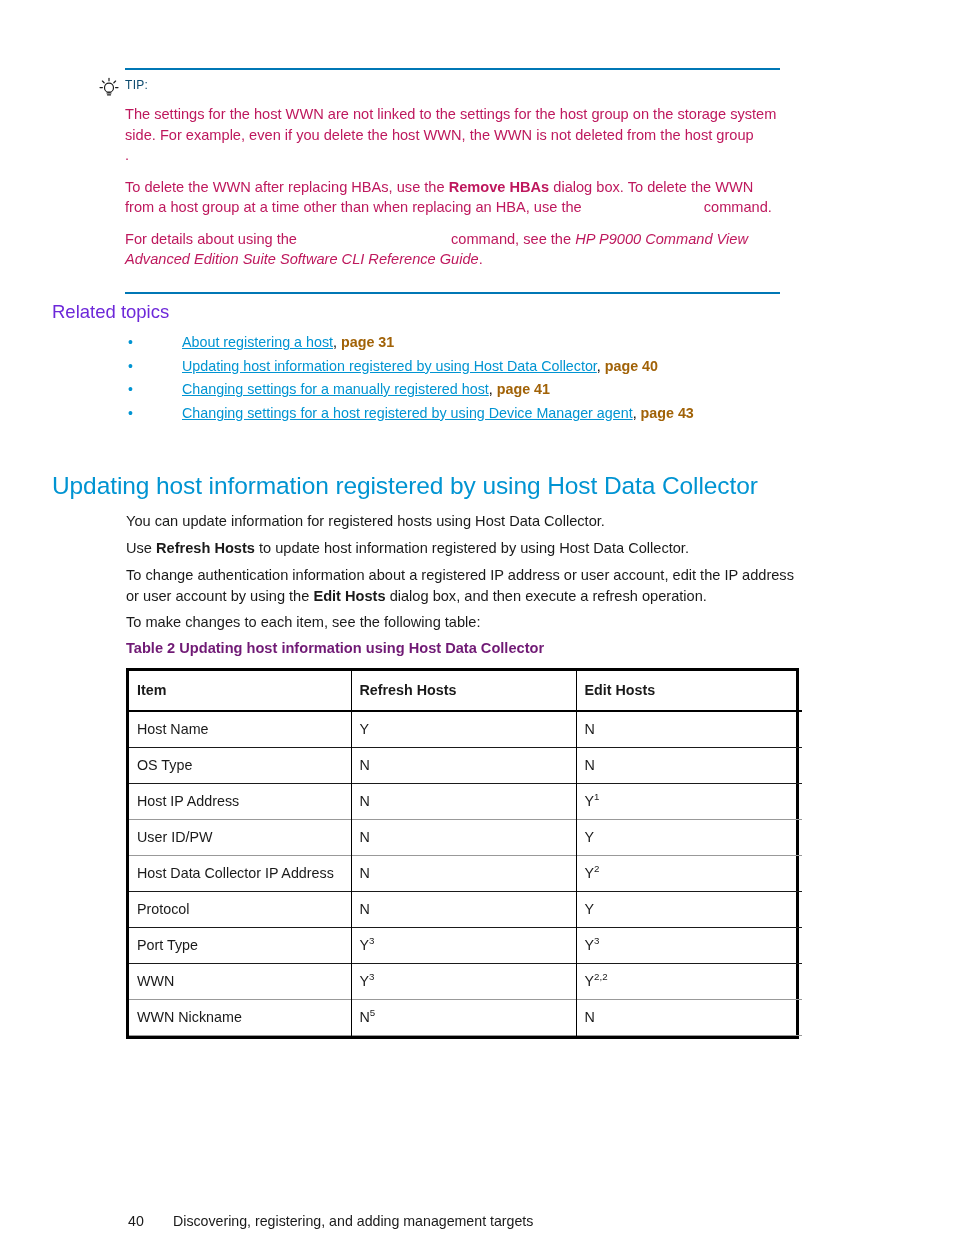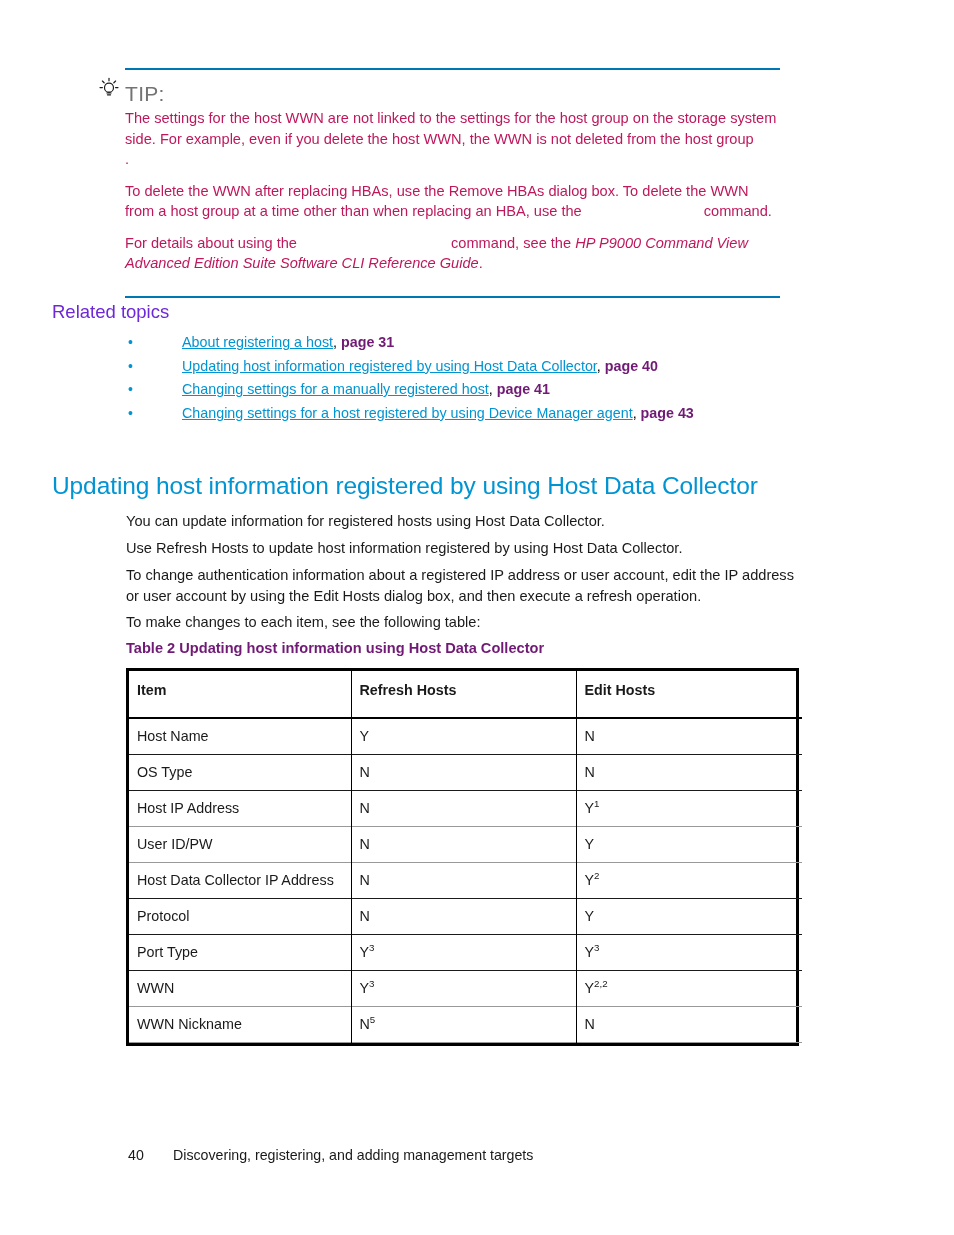--- a/index.html
+++ b/index.html
@@ -44,26 +44,25 @@
     align-items: flex-start;
     margin-top: 6px;
   }
   .tip-icon {
     width: 22px;
     height: 22px;
     flex: 0 0 22px;
     margin-top: 1px;
   }
   .tip-label {
-    color: #737373;
-    font-size: 21px;
+    color: #0c4a6e;
+    font-size: 12px;
     letter-spacing: 0.3px;
     margin-left: 5px;
     line-height: 18px;
-    margin-top: 9px;
   }
 
   .tip-body {
     margin-left: 27px;
     margin-top: 5px;
     padding-bottom: 8px;
   }
   .tip-body p {
     margin: 0 0 11px 0;
     font-size: 14.6px;
@@ -72,21 +71,21 @@
   }
   .tip-body p:last-child { margin-bottom: 0; }
   .gap-cmd {
     display: inline-block;
     min-width: 118px;
   }
   .gap-cmd-2 {
     display: inline-block;
     min-width: 150px;
   }
-  b { font-weight: normal; }
+  b { font-weight: bold; }
   i { font-style: italic; }
 
   
   .related-heading {
     position: absolute;
     left: 52px;
     top: 301px;
     color: #6d28d9;
     font-size: 18.5px;
     line-height: 22px;
@@ -113,21 +112,21 @@
     left: 2px;
     top: 0;
     color: #0094d2;
     font-size: 14px;
   }
   .link {
     color: #0094d2;
     margin-left: 36px;
   }
   .page-ref {
-    color: #701a75;
+    color: #a16207;
     font-weight: bold;
   }
 
   
   .sec-heading {
     position: absolute;
     left: 52px;
     top: 471px;
     color: #0094d2;
     font-size: 24.5px;
@@ -186,21 +185,21 @@
     color: #1a1a1a;
     border-left: 1px solid #000;
   }
   table.data th:first-child,
   table.data td:first-child { border-left: none; }
 
   table.data th {
     font-weight: bold;
     height: 21px;
     padding-top: 9px;
-    padding-bottom: 16px;
+    padding-bottom: 9px;
   }
 
   table.data thead tr { border-bottom: 2.5px solid #000; }
 
   table.data tbody tr { height: 35px; }
   table.data tbody tr.dark { border-bottom: 1.5px solid #1a1a1a; }
   table.data tbody tr.light { border-bottom: 1.5px solid #999999; }
 
   
   .tbl-frame {
@@ -214,21 +213,21 @@
   sup {
     font-size: 0.68em;
     vertical-align: super;
     line-height: 0;
   }
 
   
   .footer {
     position: absolute;
     left: 128px;
-    top: 1146px;
+    top: 1212px;
     font-size: 14.2px;
     color: #1a1a1a;
     line-height: 18px;
   }
   .footer .pg-num {
     display: inline-block;
     width: 45px;
   }
 </style>
 </head>

